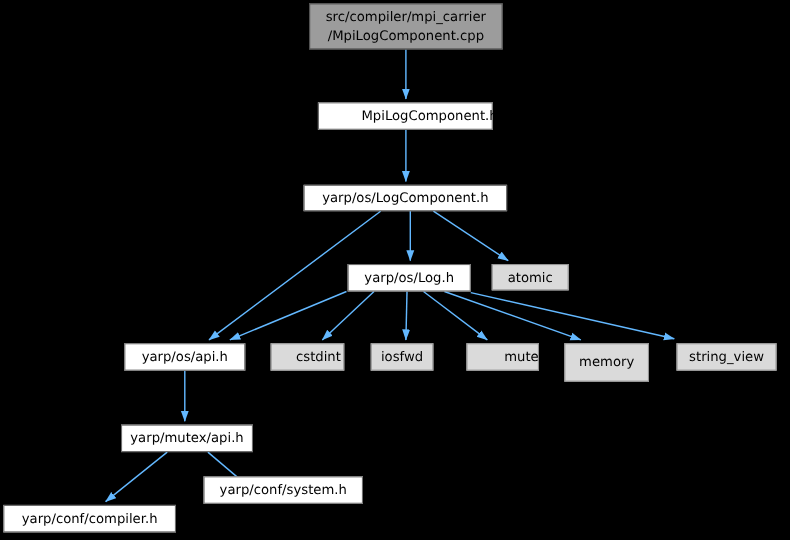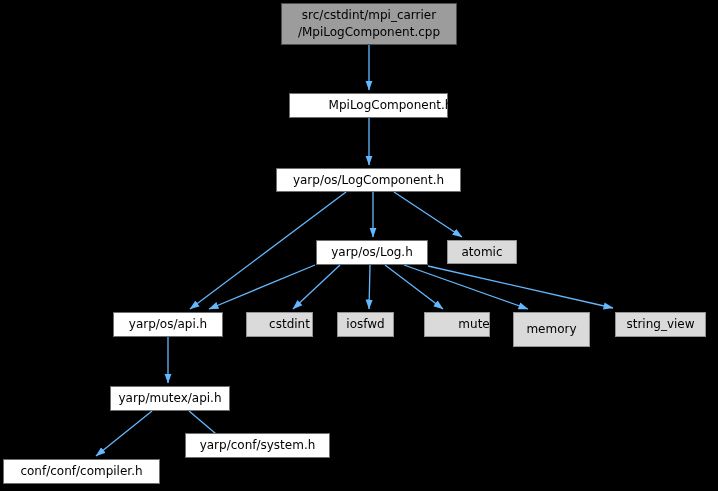--- a/index.html
+++ b/index.html
@@ -81,29 +81,29 @@
     <line x1="340" y1="265" x2="293" y2="309" marker-end="url(#arrow)"></line>
     <line x1="370" y1="265" x2="369" y2="309" marker-end="url(#arrow)"></line>
     <line x1="385" y1="265" x2="443" y2="309" marker-end="url(#arrow)"></line>
     <line x1="404" y1="265" x2="528" y2="309" marker-end="url(#arrow)"></line>
     <line x1="428" y1="266" x2="613" y2="308" marker-end="url(#arrow)"></line>
     <line x1="168" y1="337" x2="168" y2="383" marker-end="url(#arrow)"></line>
     <line x1="152" y1="411" x2="96" y2="456" marker-end="url(#arrow)"></line>
     <line x1="189" y1="411" x2="242" y2="456" marker-end="url(#arrow)"></line>
   </svg>
 
-  <div class="node root" style="left:281px; top:3px;   width:176px; height:42px;">src/cstdint/mpi_carrier
+  <div class="node root" style="left:281px; top:3px;   width:176px; height:42px;">src/compiler/mpi_carrier
 /MpiLogComponent.cpp</div>
   <div class="node internal" style="left:289px; top:93px;  width:159px; height:25px;padding-left:48px;">MpiLogComponent.h</div>
   <div class="node internal" style="left:276px; top:168px; width:185px; height:24px;">yarp/os/LogComponent.h</div>
   <div class="node internal" style="left:316px; top:240px; width:112px; height:25px;">yarp/os/Log.h</div>
   <div class="node external" style="left:447px; top:240px; width:70px;  height:24px;">atomic</div>
   <div class="node internal" style="left:113px; top:312px; width:110px; height:25px;">yarp/os/api.h</div>
   <div class="node external" style="left:246px; top:312px; width:67px;  height:25px;padding-left:24px;">cstdint</div>
   <div class="node external" style="left:337px; top:312px; width:57px;  height:25px;">iosfwd</div>
   <div class="node external" style="left:424px; top:312px; width:66px;  height:25px;padding-left:45px;">mutex</div>
   <div class="node external" style="left:513px; top:312px; width:77px;  height:35px;">memory</div>
   <div class="node external" style="left:615px; top:312px; width:91px;  height:25px;">string_view</div>
   <div class="node internal" style="left:110px; top:386px; width:120px; height:25px;">yarp/mutex/api.h</div>
-  <div class="node internal" style="left:3px;   top:459px; width:157px; height:25px;">conf/conf/compiler.h</div>
+  <div class="node internal" style="left:3px;   top:459px; width:157px; height:25px;">yarp/conf/compiler.h</div>
   <div class="node internal" style="left:185px; top:433px; width:145px; height:25px;">yarp/conf/system.h</div>
 
 </div>
 
 </body></html>

